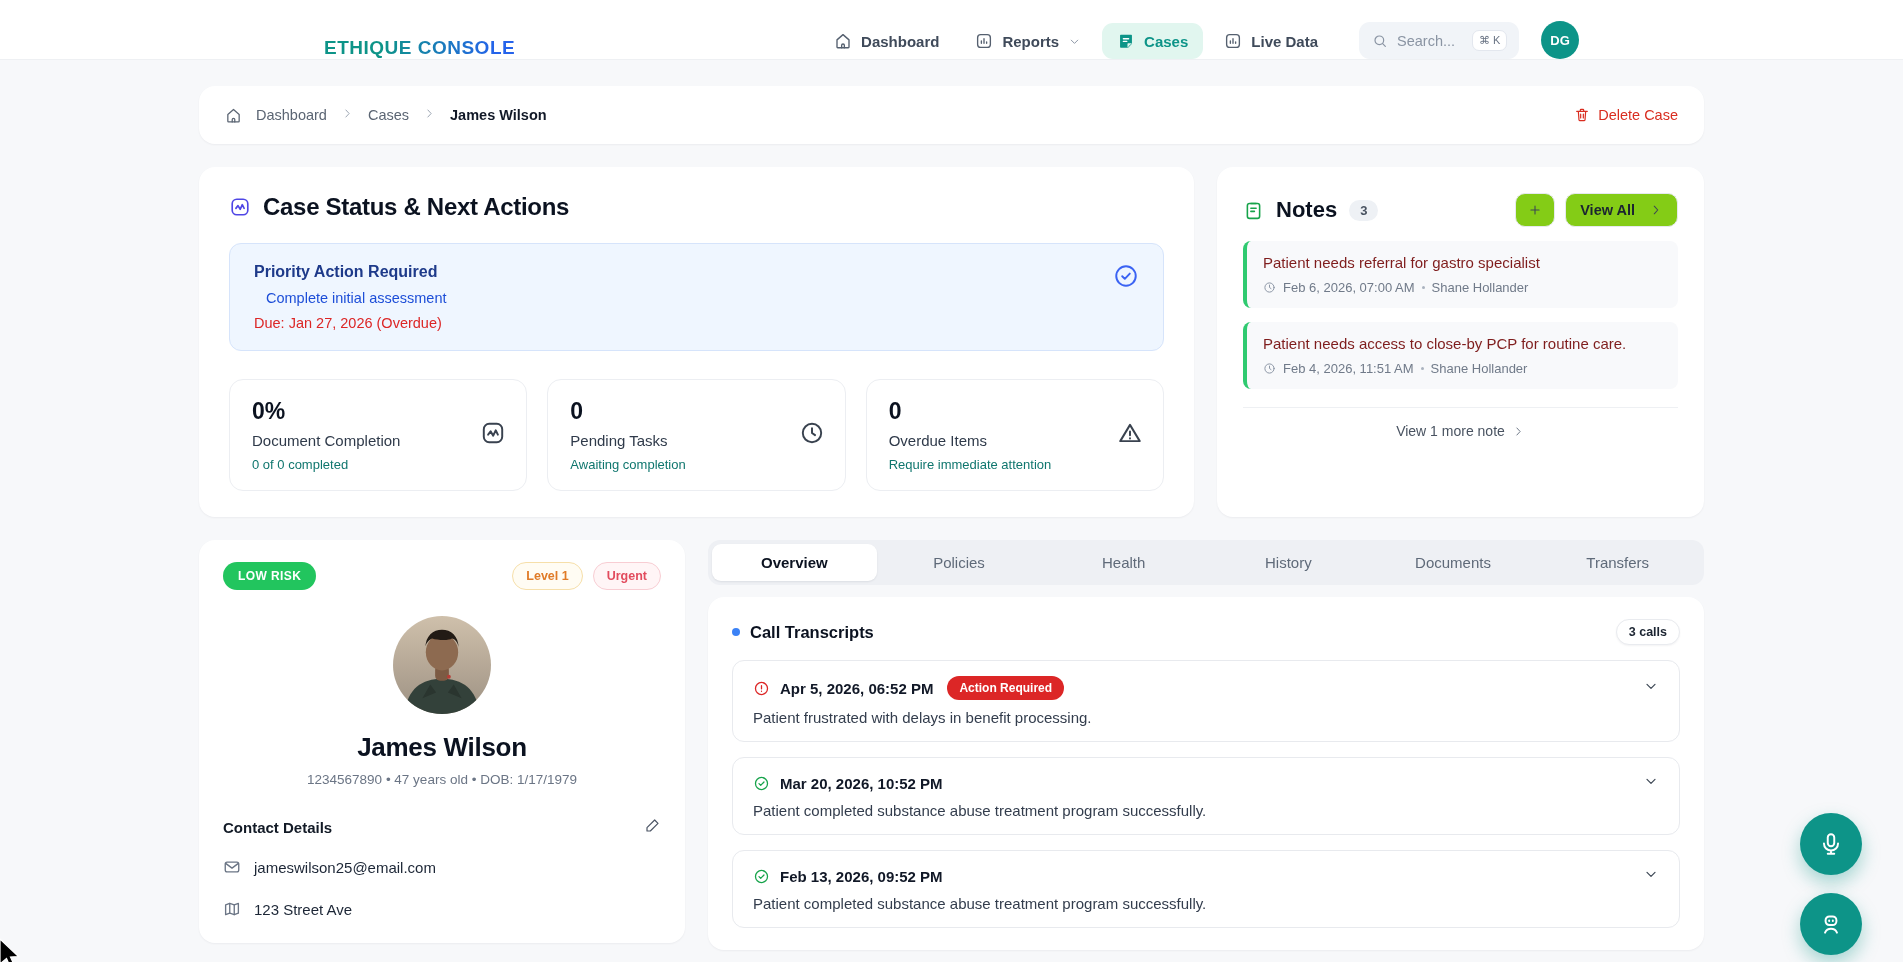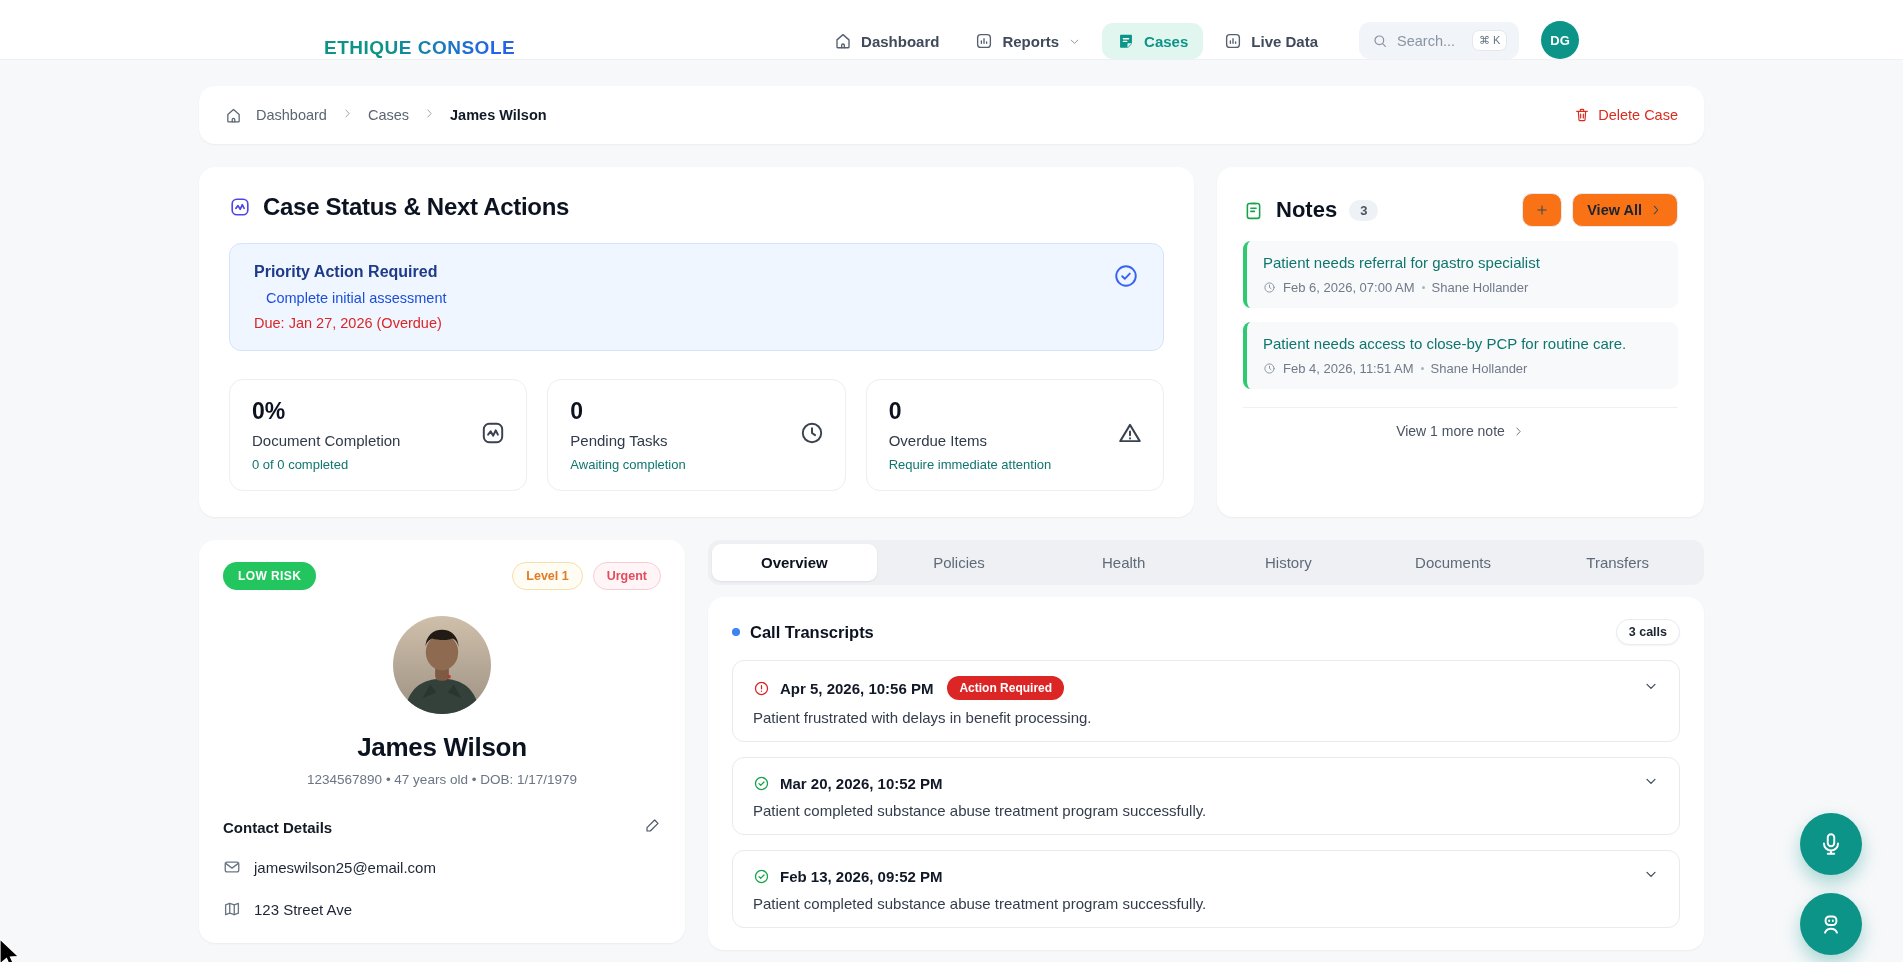--- a/index.html
+++ b/index.html
@@ -68,25 +68,25 @@
   .stat-icon svg { width:26px; height:26px; stroke:#39424f; }
 
   
   .notes-head { display:flex; align-items:center; gap:12px; }
   .notes-title { font-size:22px; font-weight:800; color:#0b1220; }
   .count-pill { background:#eef1f5; border-radius:999px; font-size:13px; font-weight:600; color:#49536
 
 1; padding:3px 11px; }
   .count-pill { color:#495361; }
   .notes-actions { margin-left:auto; display:flex; gap:10px; }
-  .btn-ghost { border:1px solid #e6e9ef; background:#f97316; border-radius:10px; display:flex; align-items:center;
-    gap:7px; font-size:14.5px; font-weight:600; color:#1b2431; padding:8px 14px; cursor:pointer; }
+  .btn-ghost { border:1px solid #e6e9ef; background:#84cc16; border-radius:10px; display:flex; align-items:center;
+    gap:14px; font-size:14.5px; font-weight:600; color:#1b2431; padding:8px 14px; cursor:pointer; }
   .btn-ghost svg { width:14px; height:14px; stroke:#3c4654; }
   .note { background:#f8f9fb; border-left:4px solid #2fca70; border-radius:8px; padding:13px 16px; margin-top:14px; }
-  .note-text { font-size:15px; color:#0f766e; }
+  .note-text { font-size:15px; color:#7f1d1d; }
   .note-meta { display:flex; align-items:center; gap:7px; margin-top:9px; font-size:13px; color:#707a89; }
   .note-meta svg { width:13px; height:13px; stroke:#8a94a3; }
   .meta-dot { width:3px; height:3px; border-radius:50%; background:#aab2bf; }
   .notes-divider { border-top:1px solid #eef0f3; margin-top:18px; }
   .view-more { display:flex; align-items:center; justify-content:center; gap:7px; margin-top:15px;
     font-size:14px; color:#49536e; color:#495361; cursor:pointer; }
   .view-more svg { width:13px; height:13px; stroke:#6b7585; }
 
   
   .grid-bottom { display:flex; gap:23px; margin-top:23px; align-items:flex-start; }
@@ -429,21 +429,21 @@
           <span class="trans-title">Call Transcripts</span>
           <span class="calls-pill">3 calls</span>
         </div>
 
         <div class="trans-item">
           <div class="trans-row">
             <svg class="icon si-alert" viewBox="0 0 24 24">
                 <circle cx="12" cy="12" r="8.5"></circle>
                 <path d="M12 8v4.5M12 15.8v.2"></path>
               </svg>
-            <span class="trans-date">Apr 5, 2026, 10:56 PM</span>
+            <span class="trans-date">Apr 5, 2026, 06:52 PM</span>
             <span class="badge-action">Action Required</span>
             <span class="trans-chev"><svg class="icon" viewBox="0 0 24 24">
                   <path d="M6 9.5l6 6 6-6"></path>
                 </svg></span>
           </div>
           <div class="trans-text">Patient frustrated with delays in benefit processing.</div>
         </div>
 
         <div class="trans-item">
           <div class="trans-row">

